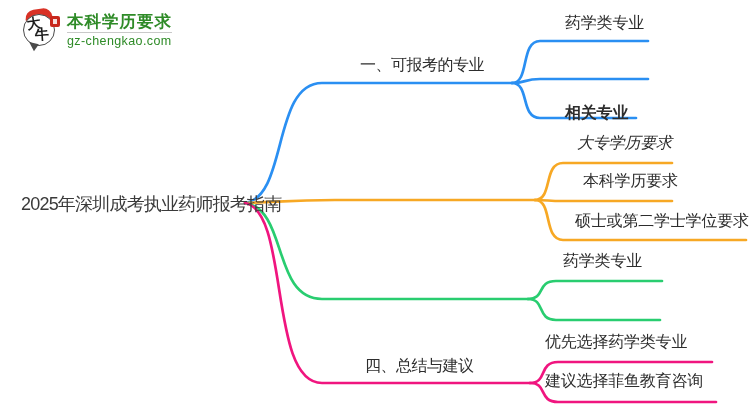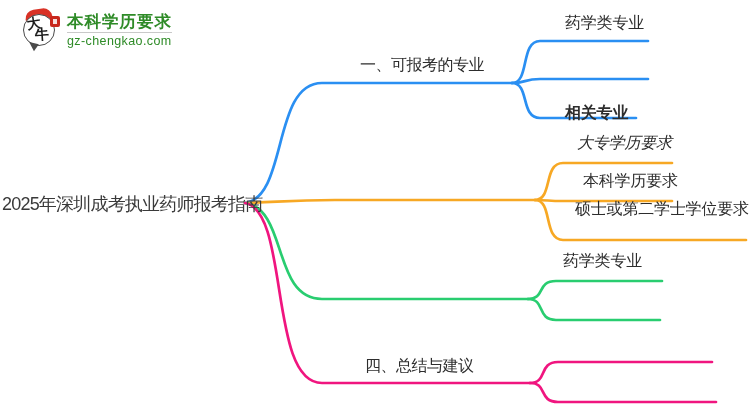--- a/index.html
+++ b/index.html
@@ -73,28 +73,30 @@
       </div>
       <div class="seal"></div>
       <div class="tail"></div>
     </div>
     <div class="logo-text">
       <div class="site-name">本科学历要求</div>
       <div class="site-url">gz-chengkao.com</div>
     </div>
   </div>
 
-  <div class="node root-label" style="left:2px;top:194px;">2025年深圳成考执业药师报考指南</div>
+  <div class="node root-label" style="left:21px;top:194px;">2025年深圳成考执业药师报考指南</div>
 
   <div class="node branch-label" style="left:360px;top:55px;">一、可报考的专业</div>
   <div class="node branch-label" style="left:365px;top:356px;">四、总结与建议</div>
 
   <div class="node child-label" style="left:565px;top:13px;">药学类专业</div>
   <div class="node child-label" style="left:565px;top:103px;font-weight:bold;">相关专业</div>
 
   <div class="node child-label" style="left:577px;top:133px;font-style:italic;">大专学历要求</div>
   <div class="node child-label" style="left:577px;top:171px;margin-left:6px;">本科学历要求</div>
-  <div class="node child-label" style="left:575px;top:199px;">硕士或第二学士学位要求</div>
+  <div class="node child-label" style="left:575px;top:211px;">硕士或第二学士学位要求</div>
 
   <div class="node child-label" style="left:563px;top:251px;">药学类专业</div>
 
+  <div class="node child-label" style="left:545px;top:332px;">优先选择药学类专业</div>
+  <div class="node child-label" style="left:545px;top:371px;">建议选择菲鱼教育咨询</div>
 
 </div>
 
 </body></html>

